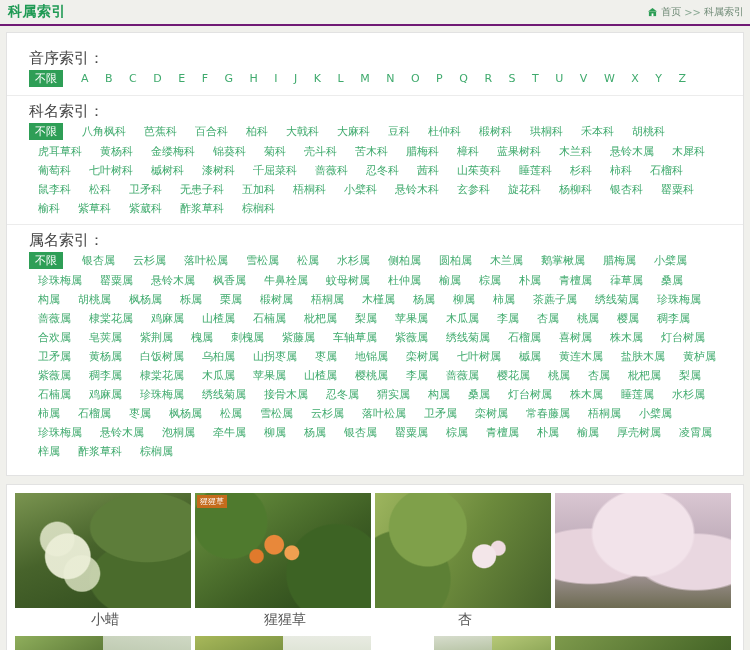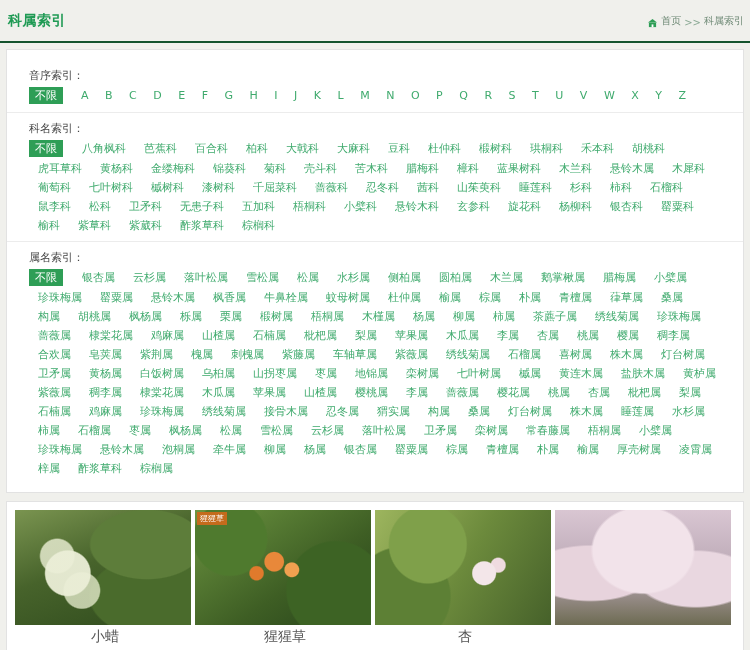--- a/index.html
+++ b/index.html
@@ -7,39 +7,39 @@
     margin: 0; padding: 0;
     width: 750px; height: 650px;
     background: #f0f0ec;
     font-family: "DejaVu Sans", "Liberation Sans", sans-serif;
     overflow: hidden;
   }
   .page { width: 750px; height: 650px; position: relative; }
 
   
   .topbar {
-    height: 43px;
+    height: 26px;
     background: #f0f0ec;
     display: flex;
     align-items: center;
     justify-content: space-between;
     padding: 0 6px 0 8px;
-    border-bottom: 2px solid #14532d;
+    border-bottom: 2px solid #701a75;
   }
   .page-title {
     font-size: 14px;
     font-weight: bold;
     color: #1f9a54;
     letter-spacing: 0.5px;
   }
   .breadcrumb {
     font-size: 10px;
     color: #6f8a76;
     display: flex;
-    align-items: flex-end;
+    align-items: center;
     gap: 3px;
   }
   .breadcrumb .home-icon {
     display: inline-block;
     width: 9px; height: 9px;
     position: relative;
     margin-right: 1px;
   }
   .breadcrumb .home-icon svg { display:block; }
   .bc-sep { color: #8aa994; }
@@ -56,21 +56,21 @@
     padding: 6px 18px 6px 22px;
     border-bottom: 1px solid #ececec;
   }
   .index-block:last-child { border-bottom: none; }
   .idx-row {
     display: flex;
     align-items: flex-start;
     flex-wrap: wrap;
   }
   .idx-label {
-    font-size: 11px;
+    font-size: 15px;
     color: #444;
     white-space: nowrap;
     line-height: 19px;
     padding-right: 4px;
     flex: 0 0 auto;
   }
   .idx-items {
     display: flex;
     flex-wrap: wrap;
     align-items: center;

